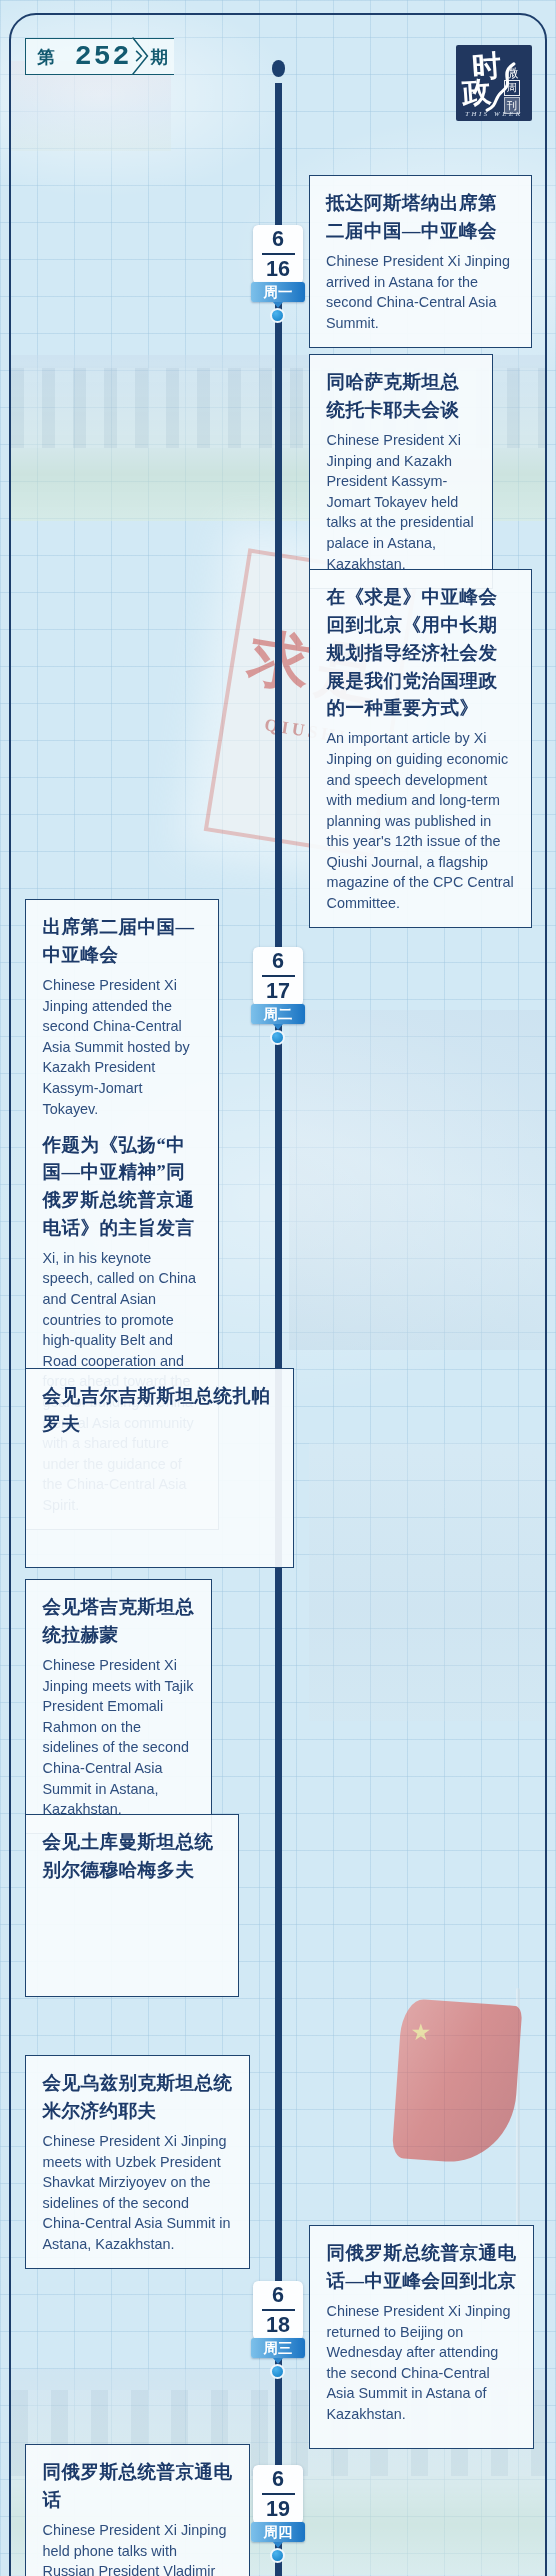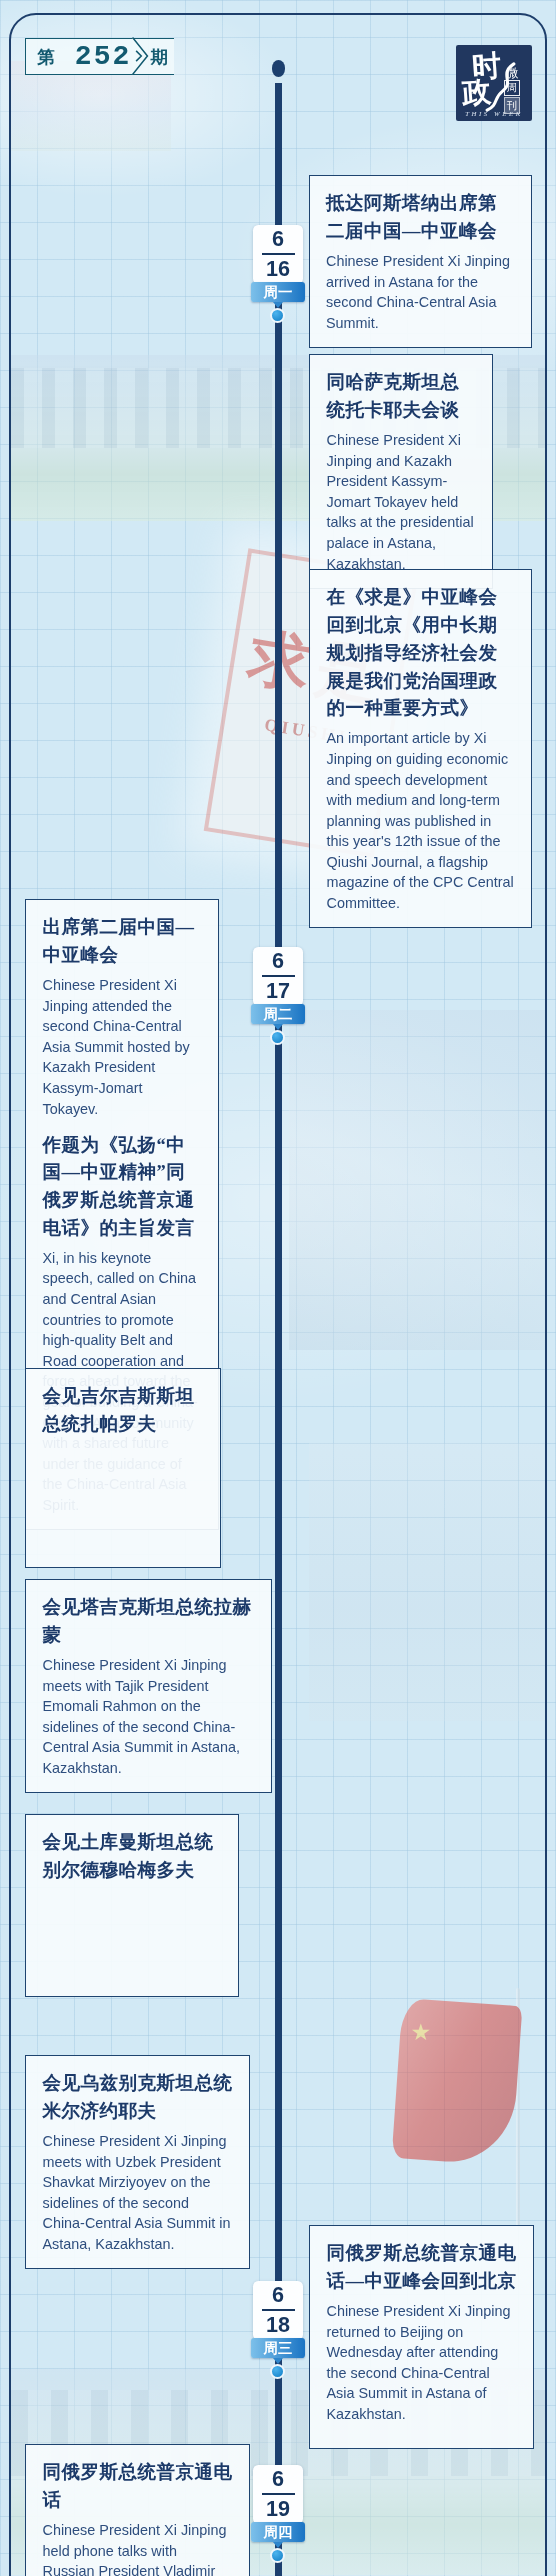--- a/index.html
+++ b/index.html
@@ -89,22 +89,22 @@
   .card{position:absolute;background:rgba(246,251,253,.93);border:1.3px solid #1e4470;
     padding:14.4px 16.5px 13.4px;box-sizing:border-box;}
   .card h2{margin:0 0 5.2px;font-family:"Liberation Serif","DejaVu Serif",serif;font-size:18.5px;font-weight:600;
     color:#1c3a69;line-height:1.5;letter-spacing:0.5px;}
   .card p{margin:0 0 12.4px;font-size:14.4px;color:#2e4e7e;line-height:1.43;}
   .card p:last-child{margin-bottom:0;}
   .c1{left:309px;top:175px;width:223px;min-height:140px;padding-left:16px;}
   .c2{left:309px;top:354px;width:184px;min-height:167px;}
   .c3{left:309px;top:569px;width:223px;min-height:216px;}
   .c4{left:25px;top:863px;width:194px;min-height:464px;margin-top:36px;}
-  .c5{left:25px;top:1368px;width:196px;min-height:200px;}
-  .c6{left:25px;top:1579px;width:247px;min-height:190px;}
+  .c5{left:25px;top:1368px;width:269px;min-height:200px;}
+  .c6{left:25px;top:1579px;width:187px;min-height:190px;}
   .c7{left:25px;top:1814px;width:214px;min-height:183px;}
   .c8{left:25px;top:2041px;width:225px;min-height:174px;margin-top:14px;}
   .c9{left:309px;top:2225px;width:225px;min-height:224px;}
   .c10{left:25px;top:2444px;width:225px;min-height:131px;}
 </style>
 </head>
 <body>
 
 <div id="poster">
 

